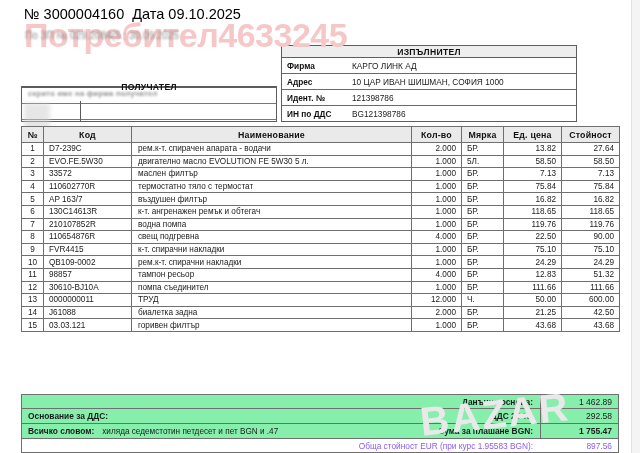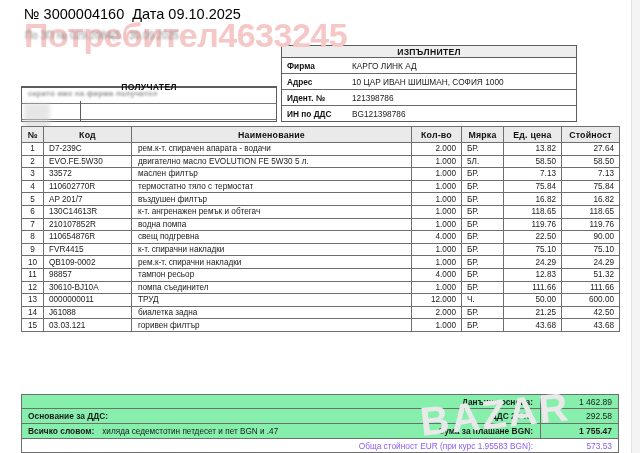--- a/index.html
+++ b/index.html
@@ -431,21 +431,21 @@
         <td class="c-no">4</td>
         <td class="c-code">110602770R</td>
         <td class="c-name">термостатно тяло с термостат</td>
         <td class="c-qty">1.000</td>
         <td class="c-unit">БР.</td>
         <td class="c-price">75.84</td>
         <td class="c-total">75.84</td>
       </tr>
       <tr>
         <td class="c-no">5</td>
-        <td class="c-code">AP 201/7</td>
+        <td class="c-code">AP 163/7</td>
         <td class="c-name">въздушен филтър</td>
         <td class="c-qty">1.000</td>
         <td class="c-unit">БР.</td>
         <td class="c-price">16.82</td>
         <td class="c-total">16.82</td>
       </tr>
       <tr>
         <td class="c-no">6</td>
         <td class="c-code">130C14613R</td>
         <td class="c-name">к-т. ангренажен ремък и обтегач</td>
@@ -559,17 +559,17 @@
       <div class="t-left">
         <span>Всичко словом:</span>
         <span class="t-extra">хиляда седемстотин петдесет и пет BGN и .47</span>
       </div>
       <div class="t-label-right">Сума за плашане BGN:</div>
       <div class="t-amount bold">1 755.47</div>
     </div>
 
     <div class="eur-row">
       <div class="eur-label">Обща стойност EUR (при курс 1.95583 BGN):</div>
-      <div class="eur-amount">573.53</div>
+      <div class="eur-amount">897.56</div>
     </div>
   </div>
 
 </div>
 
 </body></html>

